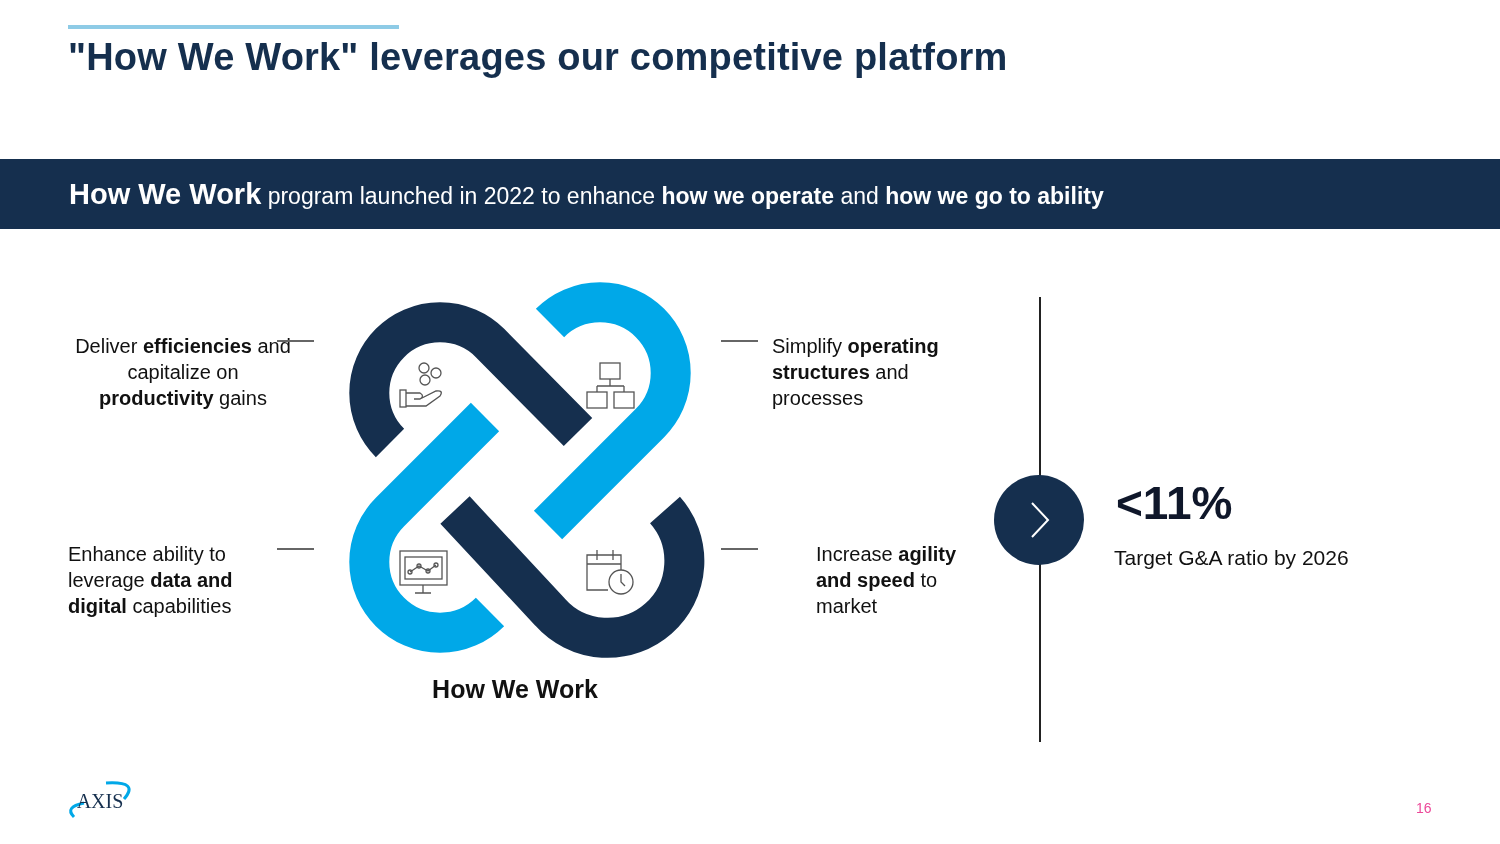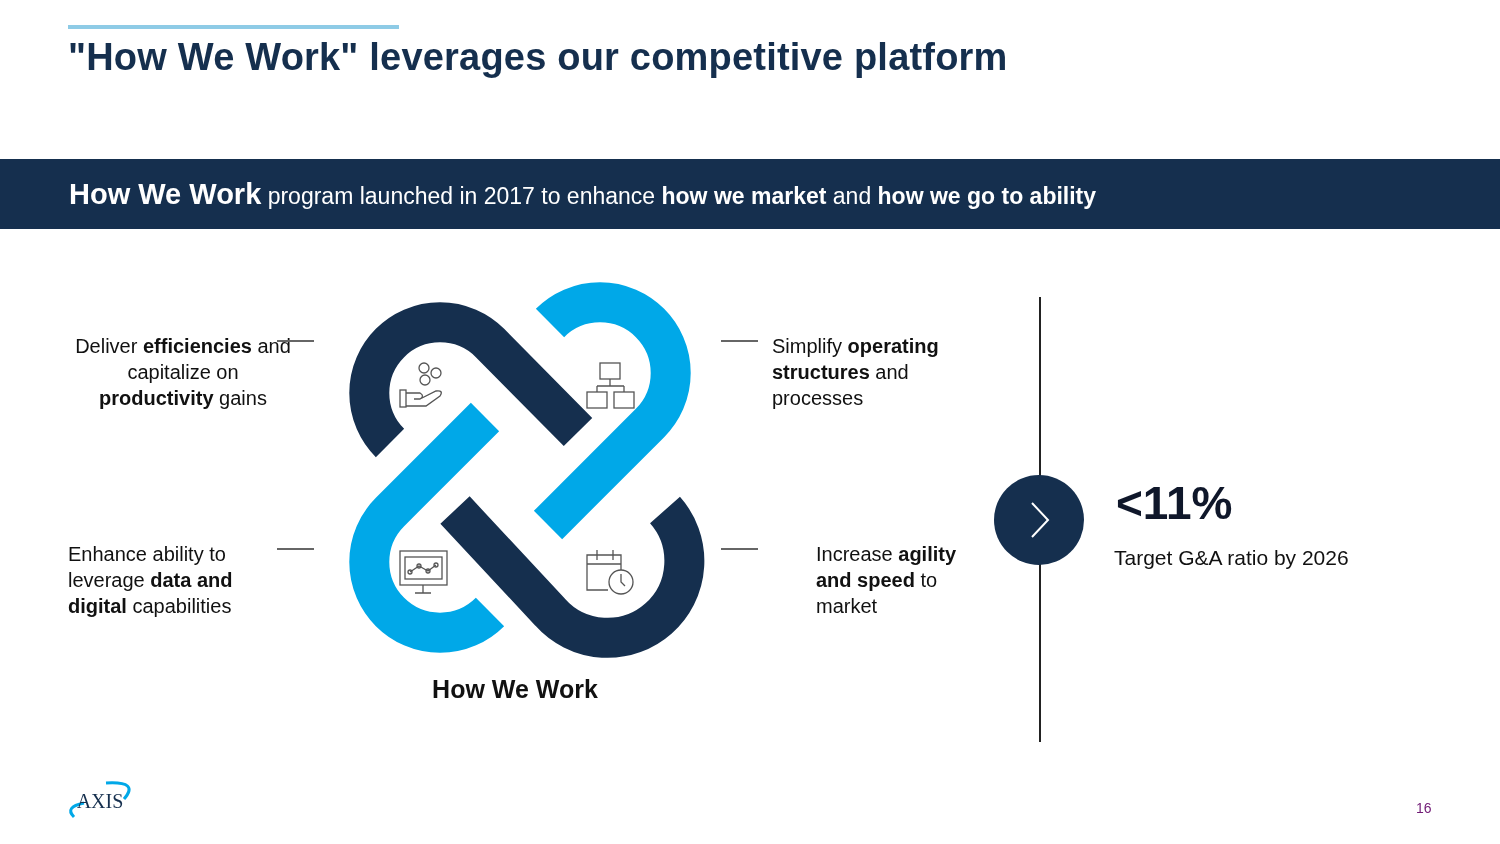--- a/index.html
+++ b/index.html
@@ -36,31 +36,31 @@
     .circle-btn {
       position: absolute; left: 994px; top: 475px; width: 90px; height: 90px; border-radius: 50%;
       background: #152f4e; display: flex; align-items: center; justify-content: center;
     }
     .stat-value {
       position: absolute; left: 1116px; top: 476px; font-size: 46px; font-weight: bold; color: #0f172a;
     }
     .stat-label { position: absolute; left: 1114px; top: 546px; font-size: 21px; color: #111; }
 
     .logo { position: absolute; left: 66px; top: 777px; width: 70px; height: 46px; }
-    .page-num { position: absolute; left: 1416px; top: 800px; font-size: 14px; color: #701a75; }
+    .page-num { position: absolute; left: 1416px; top: 800px; font-size: 14px; color: #ec4899; }
   </style>
 </head>
 <body>
 
 <div class="accent-bar"></div>
 <h1 class="title">"How We Work" leverages our competitive platform</h1>
 
 <div class="banner">
   <div class="banner-text">
-    <span class="lead">How We Work</span><span> program launched in 2017 to enhance </span><b>how we market</b><span> and </span><b>how we go to ability</b>
+    <span class="lead">How We Work</span><span> program launched in 2022 to enhance </span><b>how we operate</b><span> and </span><b>how we go to ability</b>
   </div>
 </div>
 
 <div class="bullet" style="left:68px; top:333px;text-align:center;">
   <span>Deliver </span><b>efficiencies</b><span> and capitalize on </span><b>productivity</b><span> gains</span>
 </div>
 <div class="connector" style="left:277px; top:340px;"></div>
 
 <div class="bullet" style="left:772px; top:333px; width:200px;">
   <span>Simplify </span><b>operating structures</b><span> and processes</span>

